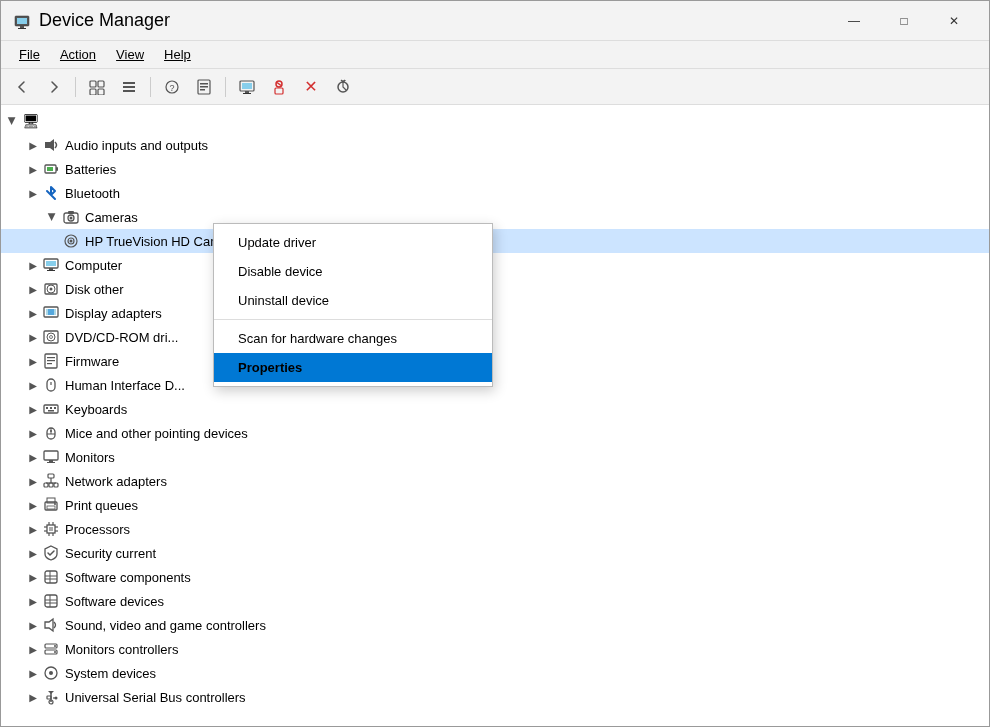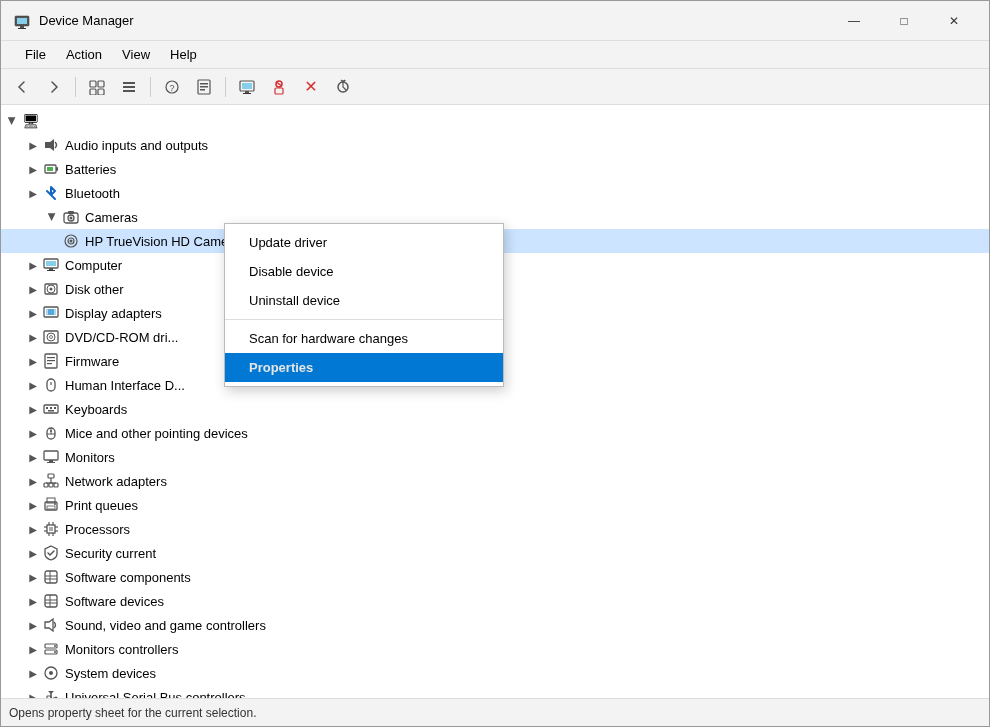--- a/index.html
+++ b/index.html
@@ -29,21 +29,21 @@
       user-select: none;
     }
     .title-bar-icon {
       width: 18px;
       height: 18px;
       margin-right: 8px;
       display: flex; align-items: center; justify-content: center;
     }
     .title-bar-title {
       flex: 1;
-      font-size: 13px;
+      font-size: 18px;
       color: #000;
     }
     .title-bar-controls {
       display: flex;
       gap: 4px;
     }
     .tb-btn {
       width: 46px;
       height: 32px;
       display: flex; align-items: center; justify-content: center;
@@ -52,21 +52,22 @@
       font-size: 12px;
       color: #333;
     }
 
     .menu-bar {
       display: flex;
       height: 28px;
       align-items: center;
       background: #f3f3f3;
       border-bottom: 1px solid #ddd;
-      padding: 0 14px;
+      padding: 0 8px;
+      text-decoration: underline;
     }
     .menu-item {
       padding: 4px 10px;
       cursor: pointer;
       border-radius: 3px;
       font-size: 13px;
       color: #000;
     }
 
     .toolbar {
@@ -152,37 +153,37 @@
       align-items: center;
       padding: 0 8px;
       font-size: 12px;
       color: #333;
     }
 
     
     .context-menu {
       position: absolute;
       top: 118px;
-      left: 223px;
+      left: 212px;
       width: 280px;
       background: #fff;
       border: 1px solid #bbb;
       box-shadow: 2px 4px 12px rgba(0,0,0,0.2);
       z-index: 100;
       padding: 4px 0;
     }
     .ctx-item {
       padding: 7px 24px;
       cursor: pointer;
       font-size: 13px;
       color: #000;
     }
     .ctx-item.active {
       background: #0078d4;
-      color: #e5e5e5;
+      color: #000000;
       font-weight: 600;
     }
     .ctx-separator {
       height: 1px;
       background: #ddd;
       margin: 4px 0;
     }
 
     
     .tree-area::-webkit-scrollbar { width: 12px; }
@@ -605,16 +606,13 @@
     <div class="context-menu">
       <div class="ctx-item">Update driver</div>
       <div class="ctx-item">Disable device</div>
       <div class="ctx-item">Uninstall device</div>
       <div class="ctx-separator"></div>
       <div class="ctx-item">Scan for hardware changes</div>
       <div class="ctx-item active">Properties</div>
     </div>
   </div>
 
-  <div class="status-bar">
-    <span>Opens property sheet for the current selection.</span>
-  </div>
 </div>
 
 </body></html>

